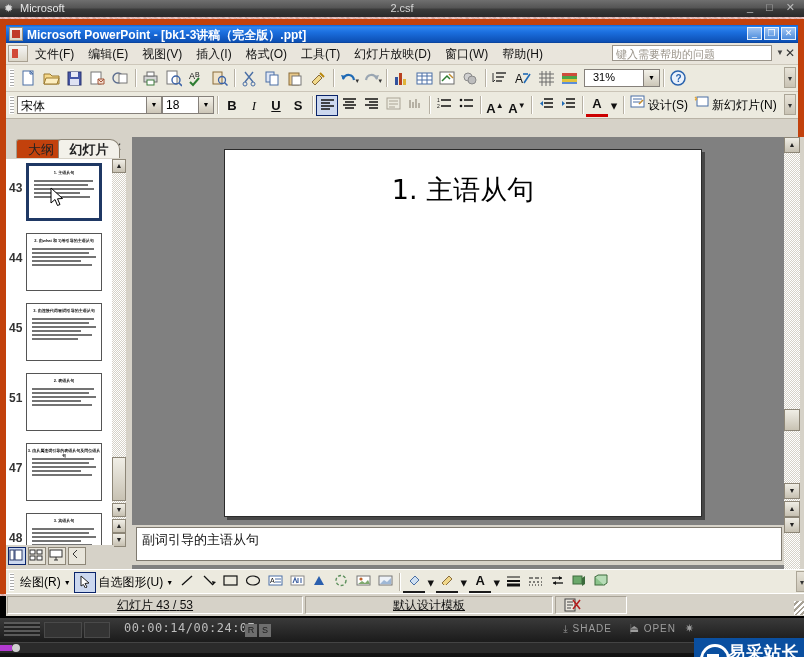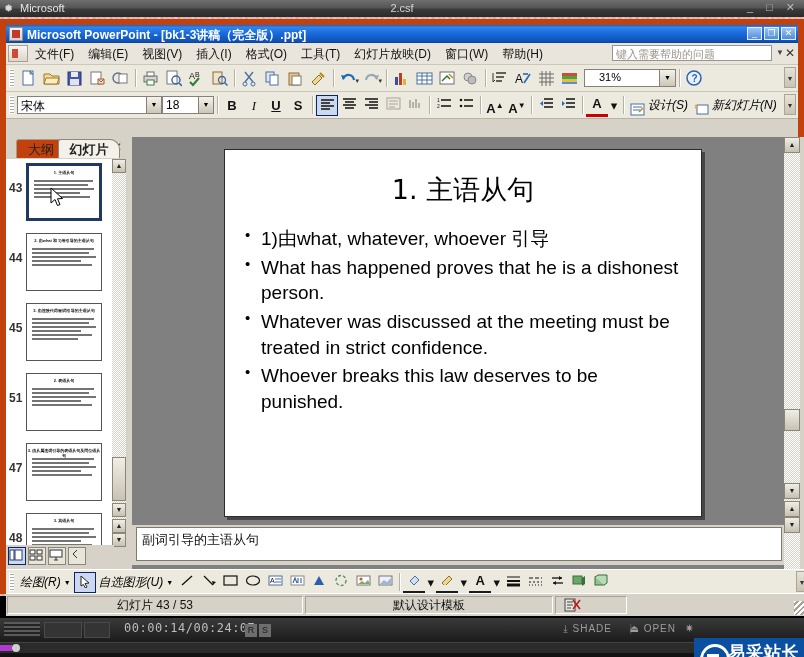--- a/index.html
+++ b/index.html
@@ -87,39 +87,39 @@
   .mb-x{position:absolute;right:3px;top:3px;font-size:12px;color:#333;font-weight:bold;}
 
   .tbar{height:26px;background:#eceadf;border-bottom:1px solid #cbc5b8;display:flex;align-items:center;position:relative;}
   .grip{width:4px;height:18px;margin:0 3px;
     background:repeating-linear-gradient(to bottom,#fff 0 1px,#aaa 1px 2px,#fff 2px 3px);
     border-left:1px solid #fff;}
   .tb{width:23px;height:22px;margin:0 0px;position:relative;display:inline-block;}
   .tb svg{position:absolute;left:3px;top:3px;}
   .vsep{width:1px;height:18px;background:#b7b1a4;margin:0 3px;box-shadow:1px 0 0 #fff;}
   .caret{font-size:7px;color:#333;position:absolute;right:1px;bottom:4px;}
-  .zoombox{width:92px;height:18px;background:#fff;border:1px solid #85807a;box-sizing:border-box;
-    font-size:11px;padding:1px 14px;position:relative;margin-left:3px;}
+  .zoombox{width:76px;height:18px;background:#fff;border:1px solid #85807a;box-sizing:border-box;
+    font-size:11px;padding:1px 8px;position:relative;margin-left:3px;}
   .zoom-btn{position:absolute;right:0;top:0;width:15px;height:16px;
     background:linear-gradient(to bottom,#f4f2ea,#ccc6b7);border-left:1px solid #85807a;
     font-size:7px;text-align:center;line-height:16px;}
   .tb-more{position:absolute;right:2px;top:2px;width:12px;height:21px;
     background:linear-gradient(to bottom,#e7e3d8,#c9c3b4);border:1px solid #aba596;box-sizing:border-box;
     font-size:8px;text-align:center;line-height:21px;color:#333;}
 
   .fbar{height:26px;background:#eceadf;border-bottom:1px solid #b9b3a6;display:flex;align-items:center;position:relative;}
   .combo{height:18px;background:#fff;border:1px solid #85807a;box-sizing:border-box;position:relative;
     font-size:12px;padding:1px 3px;}
   .combo .db{position:absolute;right:0;top:0;width:14px;height:16px;
     background:linear-gradient(to bottom,#f4f2ea,#ccc6b7);border-left:1px solid #85807a;
     font-size:7px;text-align:center;line-height:16px;}
   .fbtn{width:22px;height:21px;text-align:center;line-height:21px;font-size:13px;color:#111;display:inline-block;position:relative;}
   .fbtn.sel{border:1px solid #0a246a;background:#ccd8ef;box-sizing:border-box;}
   .fbtn.dis{color:#a9a396;}
-  .txtbtn{height:21px;line-height:21px;font-size:12px;padding:0 3px;display:flex;align-items:flex-end;gap:3px;white-space:nowrap;font-style:italic;}
+  .txtbtn{height:21px;line-height:21px;font-size:12px;padding:0 3px;display:flex;align-items:flex-start;gap:3px;white-space:nowrap;}
 
   
   .work{position:absolute;left:0;top:112px;width:804px;height:432px;background:#808080;}
   .lpane{position:absolute;left:0;top:0;width:120px;height:432px;background:#d6d2c8;}
   .tabs{position:relative;height:22px;background:#d6d2c8;}
   .tab{position:absolute;top:2px;height:19px;font-size:13px;line-height:19px;text-align:center;color:#222;}
   .tab.inact{left:10px;width:50px;background:#c2410c;border:1px solid #a49d8e;box-sizing:border-box;
     border-bottom:none;border-radius:3px 8px 0 0;}
   .tab.act{left:52px;width:62px;background:#f3f1ea;border:1px solid #8e8778;box-sizing:border-box;
     border-bottom:none;border-radius:3px 10px 0 0;font-weight:bold;z-index:2;}
@@ -167,21 +167,21 @@
   .rsb-thumb{position:absolute;left:0;width:16px;background:linear-gradient(to bottom,#f0eee6,#c8c2b3);
     border:1px solid #8d8677;box-sizing:border-box;}
   .rightedge{position:absolute;left:794px;top:0;width:10px;height:432px;background:#d6d2c8;}
 
   
   .drawbar{position:absolute;left:0;top:544px;width:804px;height:24px;background:#eceadf;
     border-top:1px solid #fff;display:flex;align-items:center;position:absolute;}
   .statusbar{position:absolute;left:0;top:568px;width:804px;height:22px;background:#d6d2c8;
     border-top:1px solid #fff;display:flex;align-items:center;}
   .sfield{height:18px;margin:2px 1px;border:1px solid #a8a296;border-right-color:#fff;border-bottom-color:#fff;
-    box-sizing:border-box;font-size:12px;line-height:16px;padding:0 6px;color:#111;background:#d6d2c8;}
+    box-sizing:border-box;font-size:12px;line-height:16px;padding:0 6px;color:#111;background:#d6d2c8;text-decoration:underline;}
   .statusbar .gripper{position:absolute;right:2px;bottom:1px;width:14px;height:14px;
     background:repeating-linear-gradient(135deg,#fff 0 2px,#a8a296 2px 4px);}
 </style>
 </head>
 <body>
 
 <div class="app">
 
   <div class="km-titlebar">
     <div class="km-logo">✹</div>
@@ -598,26 +598,20 @@
                 <path d="M8 2L4 6l4 4" fill="none" stroke="#333"></path>
               </svg></div>
         </div>
       </div>
 
       <div class="splitV"></div>
 
       <div class="stage">
         <div class="slide">
           <h1>1. 主语从句</h1>
-          <ul id="slide-bullets">
-              <li>1)由what, whatever, whoever 引导</li>
-              <li>What has happened proves that he is a dishonest person.</li>
-              <li>Whatever was discussed at the meeting must be treated in strict confidence.</li>
-              <li>Whoever breaks this law deserves to be punished.</li>
-            </ul>
         </div>
       </div>
 
       <div class="notes">
         <div class="notes-in">副词引导的主语从句</div>
       </div>
 
       <div class="rsb">
         <div class="sb-btn">▲</div>
         <div class="rsb-thumb" style="top:272px;height:22px"></div>

